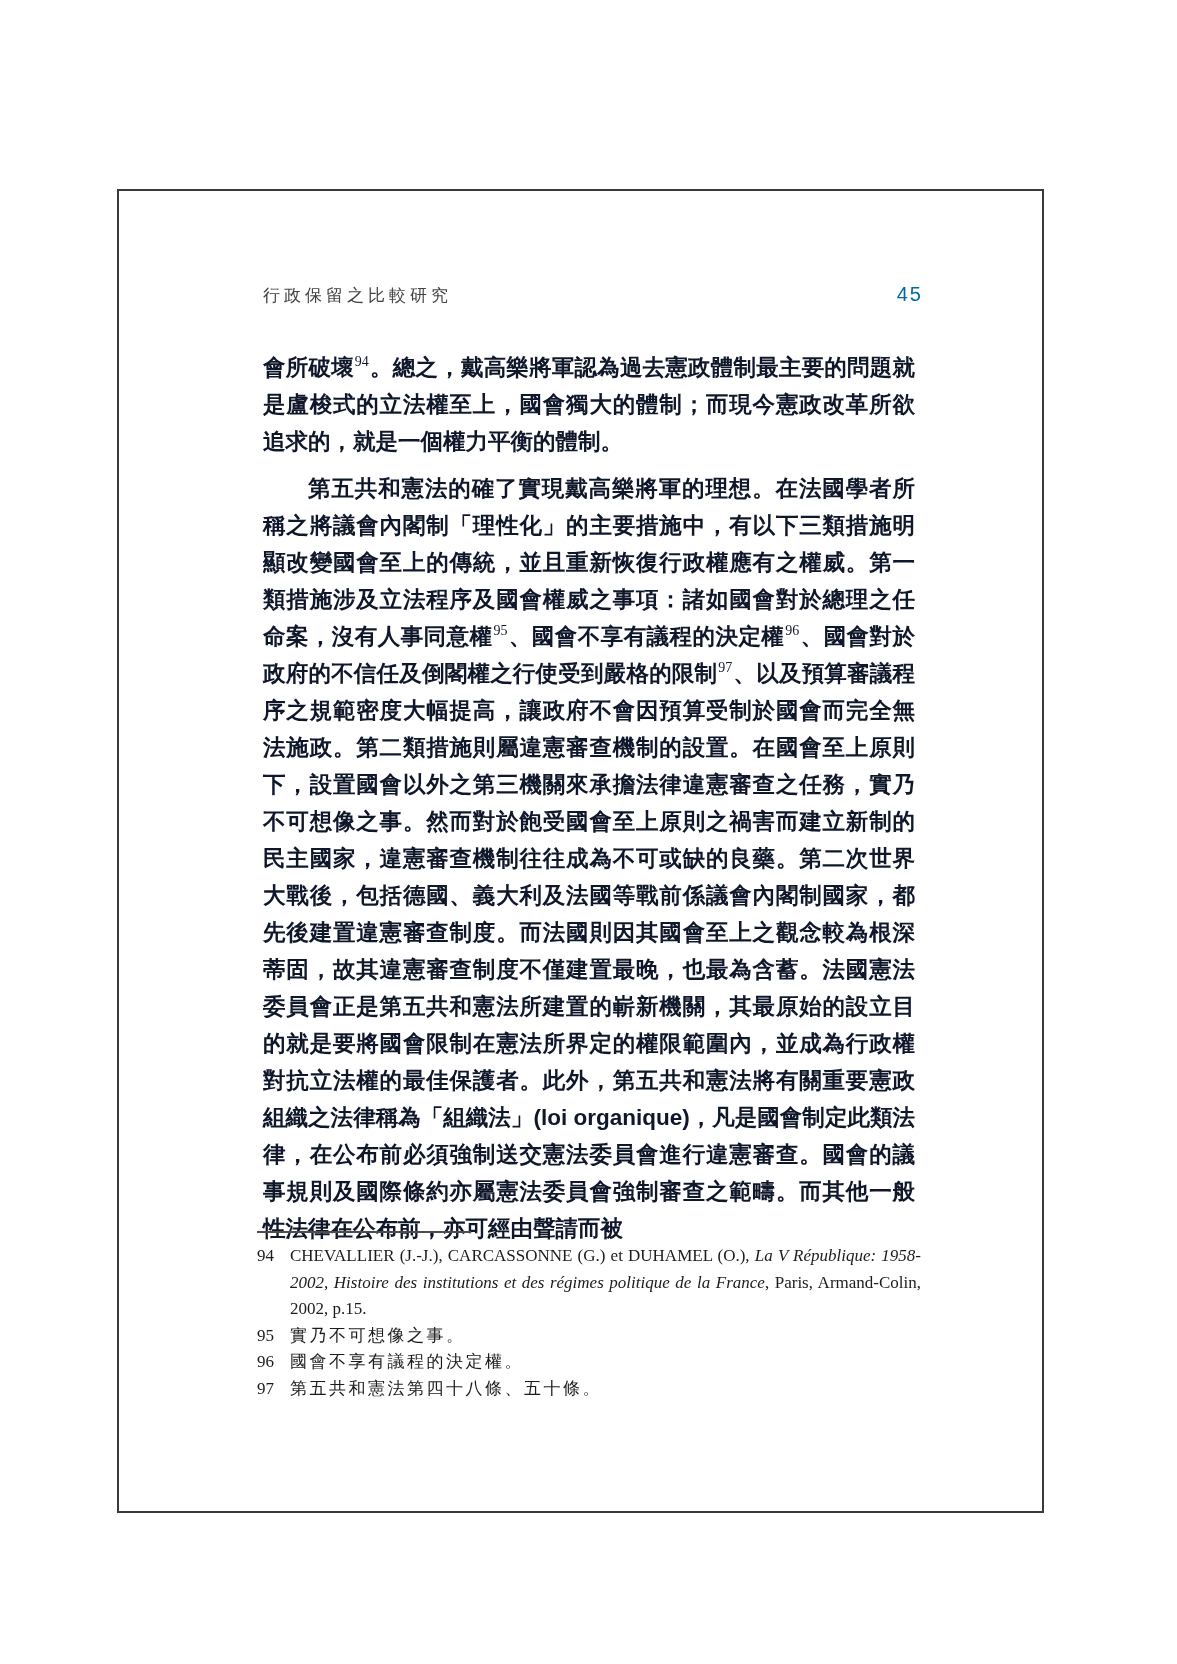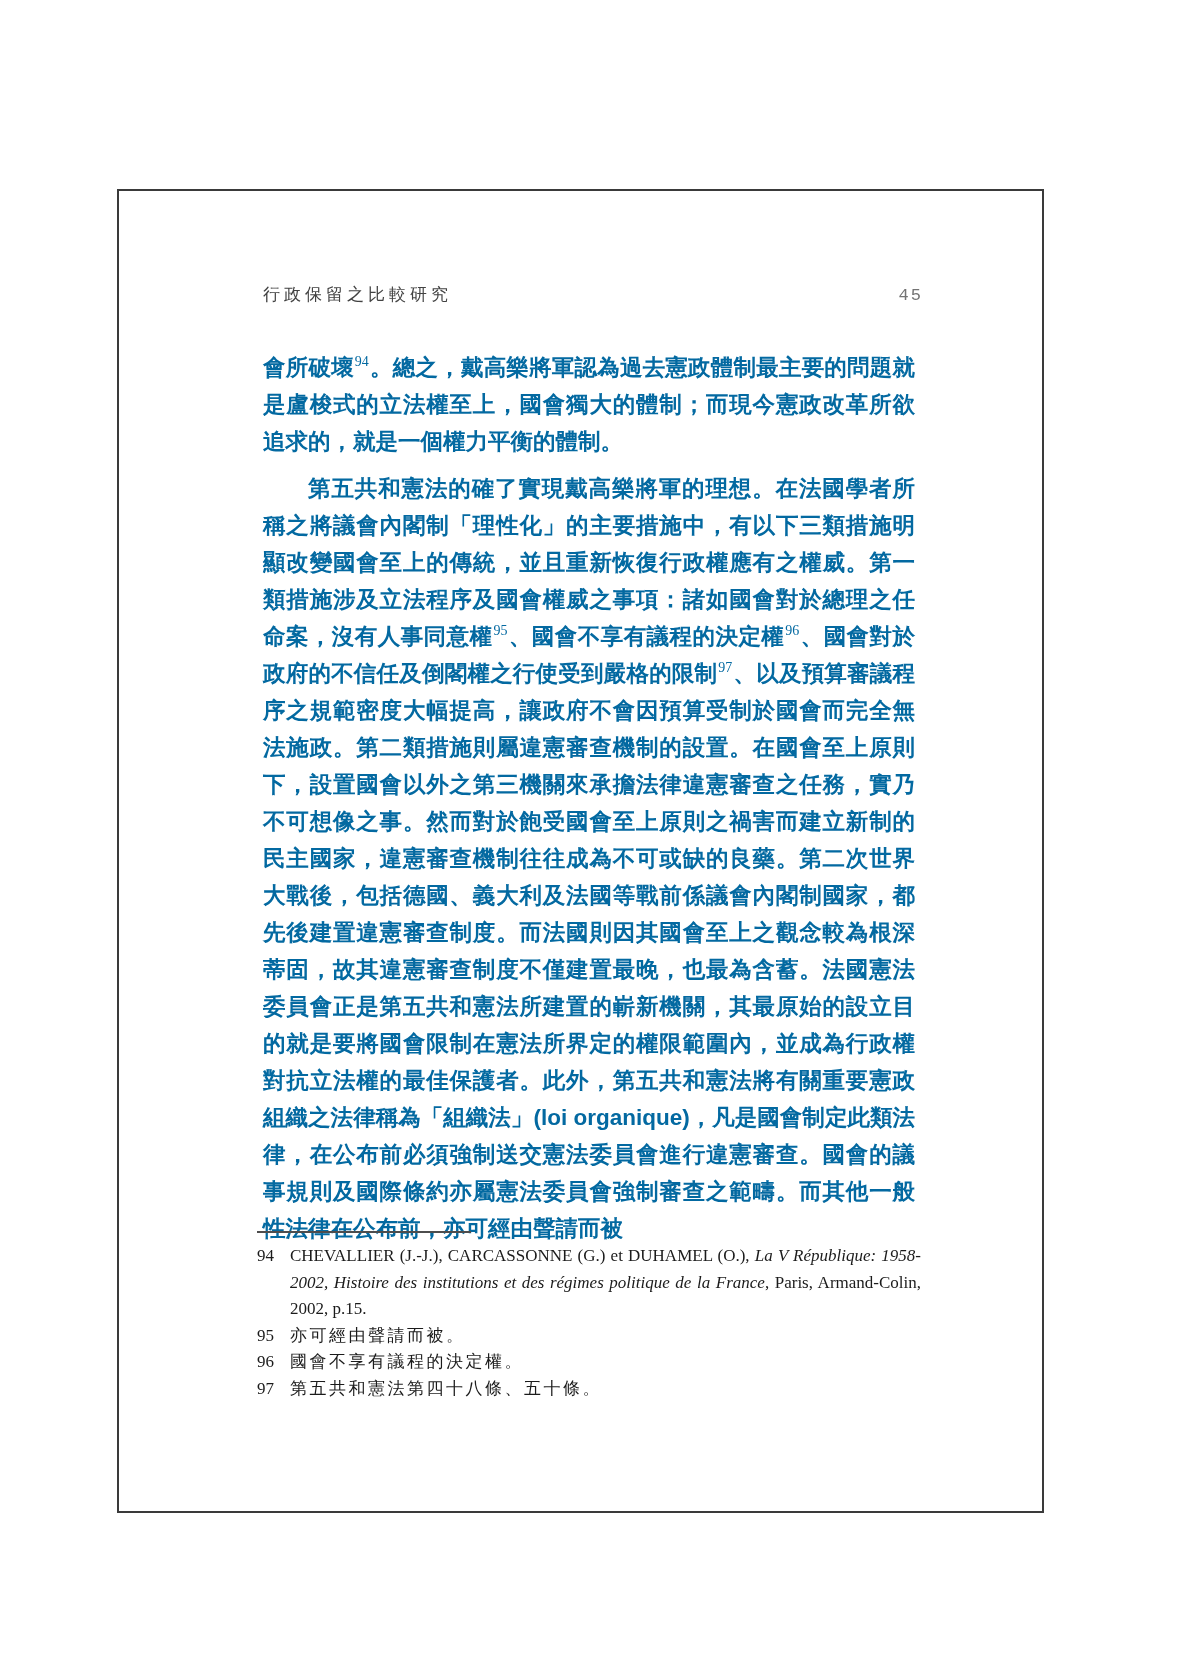--- a/index.html
+++ b/index.html
@@ -33,31 +33,31 @@
     justify-content: space-between;
     align-items: baseline;
   }
   .header-title {
     font-size: 17px;
     letter-spacing: 4px;
     color: #424242;
     font-weight: 400;
   }
   .page-number {
-    font-family: Liberation Mono, monospace;
-    font-size: 17px;
-    color: #737373;
+    font-family: Liberation Sans, sans-serif;
+    font-size: 20px;
+    color: #0369a1;
     letter-spacing: 2px;
   }
   .body-text {
     position: absolute;
     left: 144px;
     top: 158px;
     width: 652px;
-    color: #0369a1;
+    color: #0f172a;
     font-size: 22.5px;
     font-weight: 700;
     line-height: 37px;
     text-align: justify;
   }
   .para { margin: 0; }
   .para + .para { margin-top: 10px; }
   .para.indent { text-indent: 2em; }
   .fn-ref {
     font-family: "Liberation Serif", "DejaVu Serif", serif;
@@ -115,21 +115,21 @@
 
   <div class="fn-separator"></div>
 
   <div class="footnotes">
       <div class="footnote">
         <span class="fn-num">94</span>
         <span class="fn-text"><strong>CHEVALLIER (J.-J.), CARCASSONNE (G.) et DUHAMEL (O.), </strong><em>La V République: 1958-2002, Histoire des institutions et des régimes politique de la France</em><strong>, Paris, Armand-Colin, 2002, p.15.</strong></span>
       </div>
       <div class="footnote">
         <span class="fn-num">95</span>
-        <span class="fn-text cjk"><span>亦可經由聲請而被。</span></span>
+        <span class="fn-text cjk"><span>實乃不可想像之事。</span></span>
       </div>
       <div class="footnote">
         <span class="fn-num">96</span>
         <span class="fn-text cjk"><span>國會不享有議程的決定權。</span></span>
       </div>
       <div class="footnote">
         <span class="fn-num">97</span>
         <span class="fn-text cjk"><span>第五共和憲法第四十八條、五十條。</span></span>
       </div>
     </div>

